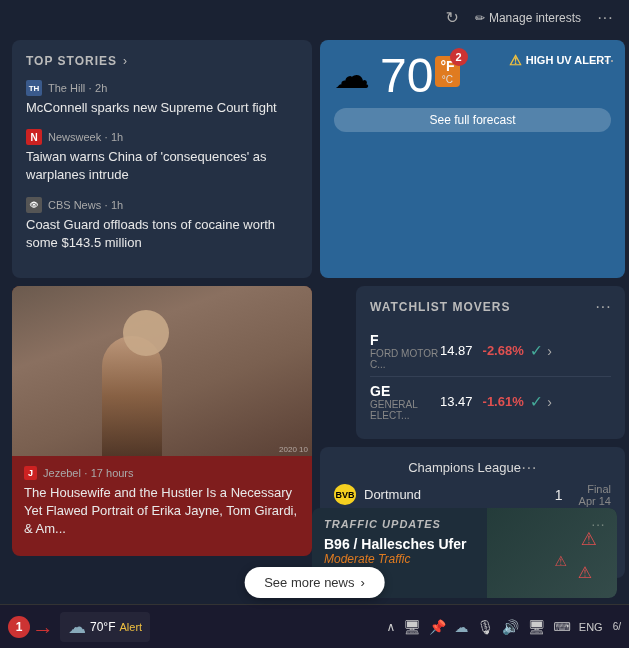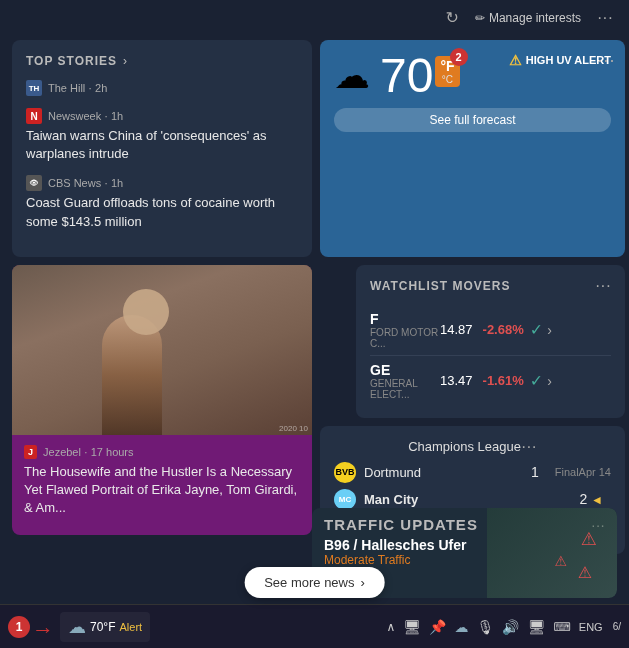--- a/index.html
+++ b/index.html
@@ -261,21 +261,21 @@
       font-size: 16px;
     }
     .stock-arrow {
       color: #aaa;
       font-size: 14px;
       margin-left: 4px;
     }
 
     
     .photo-card {
-      background: #701a75;
+      background: #7f1d1d;
       border-radius: 8px;
       overflow: hidden;
       grid-row: 2 / 4;
       grid-column: 1;
       position: relative;
       height: 270px;
     }
     .photo-bg {
       width: 100%;
       height: 170px;
@@ -427,34 +427,36 @@
       height: 90px;
     }
     .traffic-header {
       padding: 8px 12px 4px;
       display: flex;
       align-items: center;
       justify-content: space-between;
     }
     .traffic-title {
       color: #bbb;
-      font-size: 15px;
+      font-size: 11px;
       font-weight: 600;
       letter-spacing: 1px;
+      font-style: italic;
     }
     .traffic-street {
       color: #fff;
       font-size: 14px;
       font-weight: 600;
       padding: 0 12px;
     }
     .traffic-status {
       color: #e07b20;
       font-size: 12px;
       padding: 0 12px;
+      font-style: italic;
     }
 
     
     .taskbar {
       position: absolute;
       bottom: 0;
       left: 0;
       width: 100%;
       height: 44px;
       background: #1a1a2e;
@@ -528,20 +530,21 @@
       <span class="top-stories-chevron">›</span>
     </div>
 
     <div class="news-item">
       <div class="news-source">
         <div class="source-logo thehill">TH</div>
         <span class="source-name">
           <span>The Hill</span> · <span>2h</span>
         </span>
       </div>
+      <div class="news-headline">McConnell sparks new Supreme Court fight</div>
     </div>
 
     <div class="news-item">
       <div class="news-source">
         <div class="source-logo newsweek" style="font-size:10px;font-weight:900;">N</div>
         <span class="source-name">
           <span>Newsweek</span> · <span>1h</span>
         </span>
       </div>
       <div class="news-headline">Taiwan warns China of 'consequences' as warplanes intrude</div>
@@ -631,21 +634,21 @@
   <div class="champions-card">
     <div class="champions-header">
       <span class="champions-title">Champions League</span>
       <span class="champions-more">···</span>
     </div>
 
     <div class="match-row">
       <div class="team-logo dortmund-logo">BVB</div>
       <span class="team-name">Dortmund</span>
       <span class="match-score">1</span>
-      <div style="display:flex;flex-direction:row;align-items:flex-end;margin-left:8px;">
+      <div style="display:flex;flex-direction:column;align-items:flex-end;margin-left:8px;">
         <span class="match-result">Final</span>
         <span class="match-result">Apr 14</span>
       </div>
     </div>
 
     <div class="match-row">
       <div class="team-logo mancity-logo" style="font-size:8px;">MC</div>
       <span class="team-name bold">Man City</span>
       <span class="match-score">
         <span>2</span>

